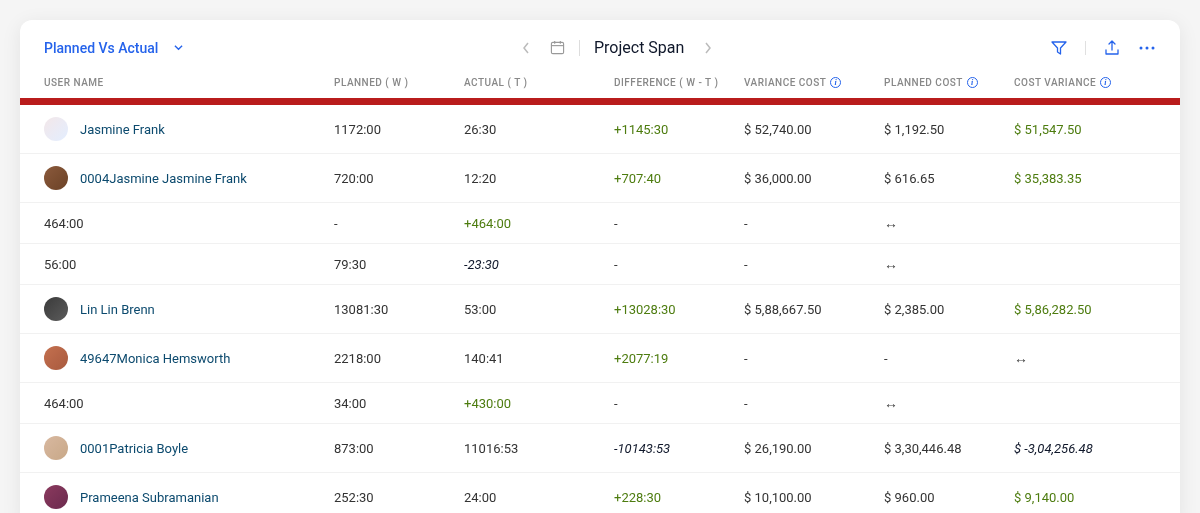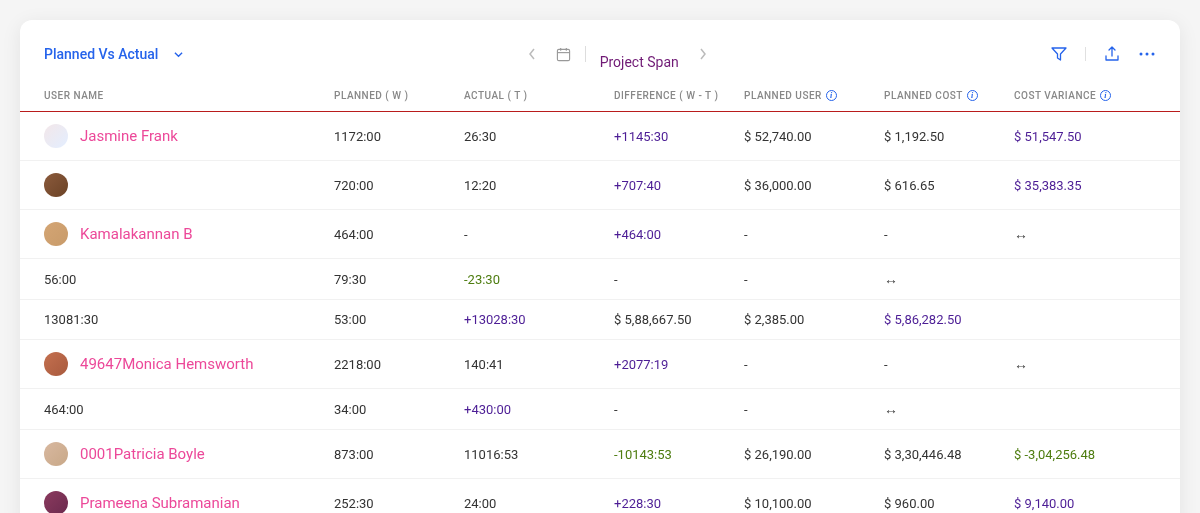--- a/index.html
+++ b/index.html
@@ -29,30 +29,30 @@
     .nav-center {
       flex: 1;
       display: flex;
       align-items: center;
       justify-content: center;
       gap: 14px;
     }
     .chevron { color: #bbb; font-size: 14px; cursor: pointer; padding: 2px 6px; }
     .cal-icon { color: #888; display: inline-flex; align-items: center; }
     .divider-v { width: 1px; height: 16px; background: #ddd; }
-    .span-label { color: #701a75; font-size: 14px; margin-top: 16px; }
+    .span-label { color: #0f172a; font-size: 16px; }
     .actions { display: flex; align-items: center; gap: 18px; }
     .action-icon { color: #2563eb; cursor: pointer; display: inline-flex; align-items: center; }
     .divider-v2 { width: 1px; height: 14px; background: #e0e0e0; }
     .table { width: 100%; }
     .thead {
       display: grid;
       grid-template-columns: 290px 130px 150px 130px 140px 130px 140px;
       padding: 12px 24px 10px 24px;
-      border-bottom: 1px solid #b91c1c;
+      border-bottom: 7px solid #b91c1c;
     }
     .th {
       font-size: 10px;
       font-weight: 500;
       color: #888;
       letter-spacing: 0.5px;
       display: flex;
       align-items: center;
       gap: 4px;
     }
@@ -78,23 +78,23 @@
     .av0 { background: linear-gradient(135deg,#f3e7e9,#e3eeff); }
     .av1 { background: linear-gradient(135deg,#8b5a3c,#6b4226); }
     .av2 { background: linear-gradient(135deg,#d4a574,#c89b6a); }
     .av3 { background: linear-gradient(135deg,#2d1b2e,#4a2c4d); }
     .av4 { background: linear-gradient(135deg,#3a3a3a,#5c5c5c); }
     .av5 { background: linear-gradient(135deg,#c4704f,#a85a3e); }
     .av6 { background: linear-gradient(135deg,#e8e8e8,#d0d0d0); }
     .av7 { background: linear-gradient(135deg,#d8b8a0,#c8a888); }
     .av8 { background: linear-gradient(135deg,#8b3a5e,#6b2a4e); }
     .td { font-size: 13px; color: #333; }
-    .name { font-size: 15px; color: #ec4899; }
-    .pos { color: #4c1d95; }
-    .neg { color: #4d7c0f; }
+    .name { font-size: 13px; color: #0c4a6e; }
+    .pos { color: #4d7c0f; }
+    .neg { color: #0f172a; font-style: italic; }
     .neutral-icon { font-size: 14px; color: #444; }
     svg { display: block; }
   </style>
 </head>
 <body>
 
 <div class="card">
 
   <div class="topbar">
     <div class="dropdown">
@@ -157,21 +157,21 @@
       <div class="th">
           <span>PLANNED ( W )</span>
         </div>
       <div class="th">
           <span>ACTUAL ( T )</span>
         </div>
       <div class="th">
           <span>DIFFERENCE ( W - T )</span>
         </div>
       <div class="th">
-          <span>PLANNED USER</span>
+          <span>VARIANCE COST</span>
           <span class="info-icon">i</span>
         </div>
       <div class="th">
           <span>PLANNED COST</span>
           <span class="info-icon">i</span>
         </div>
       <div class="th">
           <span>COST VARIANCE</span>
           <span class="info-icon">i</span>
         </div>
@@ -185,49 +185,50 @@
           <div class="td">1172:00</div>
           <div class="td">26:30</div>
           <div class="td pos">+1145:30</div>
           <div class="td">$ 52,740.00</div>
           <div class="td">$ 1,192.50</div>
           <div class="td pos">$ 51,547.50</div>
         </div>
         <div class="row">
           <div class="user-cell td">
             <span class="avatar av1"></span>
+            <span class="name">0004Jasmine Jasmine Frank</span>
           </div>
           <div class="td">720:00</div>
           <div class="td">12:20</div>
           <div class="td pos">+707:40</div>
           <div class="td">$ 36,000.00</div>
           <div class="td">$ 616.65</div>
           <div class="td pos">$ 35,383.35</div>
         </div>
         <div class="row">
-          <div class="user-cell td">
-            <span class="avatar av2"></span>
-            <span class="name">Kamalakannan B</span>
-          </div>
           <div class="td">464:00</div>
           <div class="td">-</div>
           <div class="td pos">+464:00</div>
           <div class="td">-</div>
           <div class="td">-</div>
           <div class="td neutral-icon">↔</div>
         </div>
         <div class="row">
           <div class="td">56:00</div>
           <div class="td">79:30</div>
           <div class="td neg">-23:30</div>
           <div class="td">-</div>
           <div class="td">-</div>
           <div class="td neutral-icon">↔</div>
         </div>
         <div class="row">
+          <div class="user-cell td">
+            <span class="avatar av4"></span>
+            <span class="name">Lin Lin Brenn</span>
+          </div>
           <div class="td">13081:30</div>
           <div class="td">53:00</div>
           <div class="td pos">+13028:30</div>
           <div class="td">$ 5,88,667.50</div>
           <div class="td">$ 2,385.00</div>
           <div class="td pos">$ 5,86,282.50</div>
         </div>
         <div class="row">
           <div class="user-cell td">
             <span class="avatar av5"></span>

